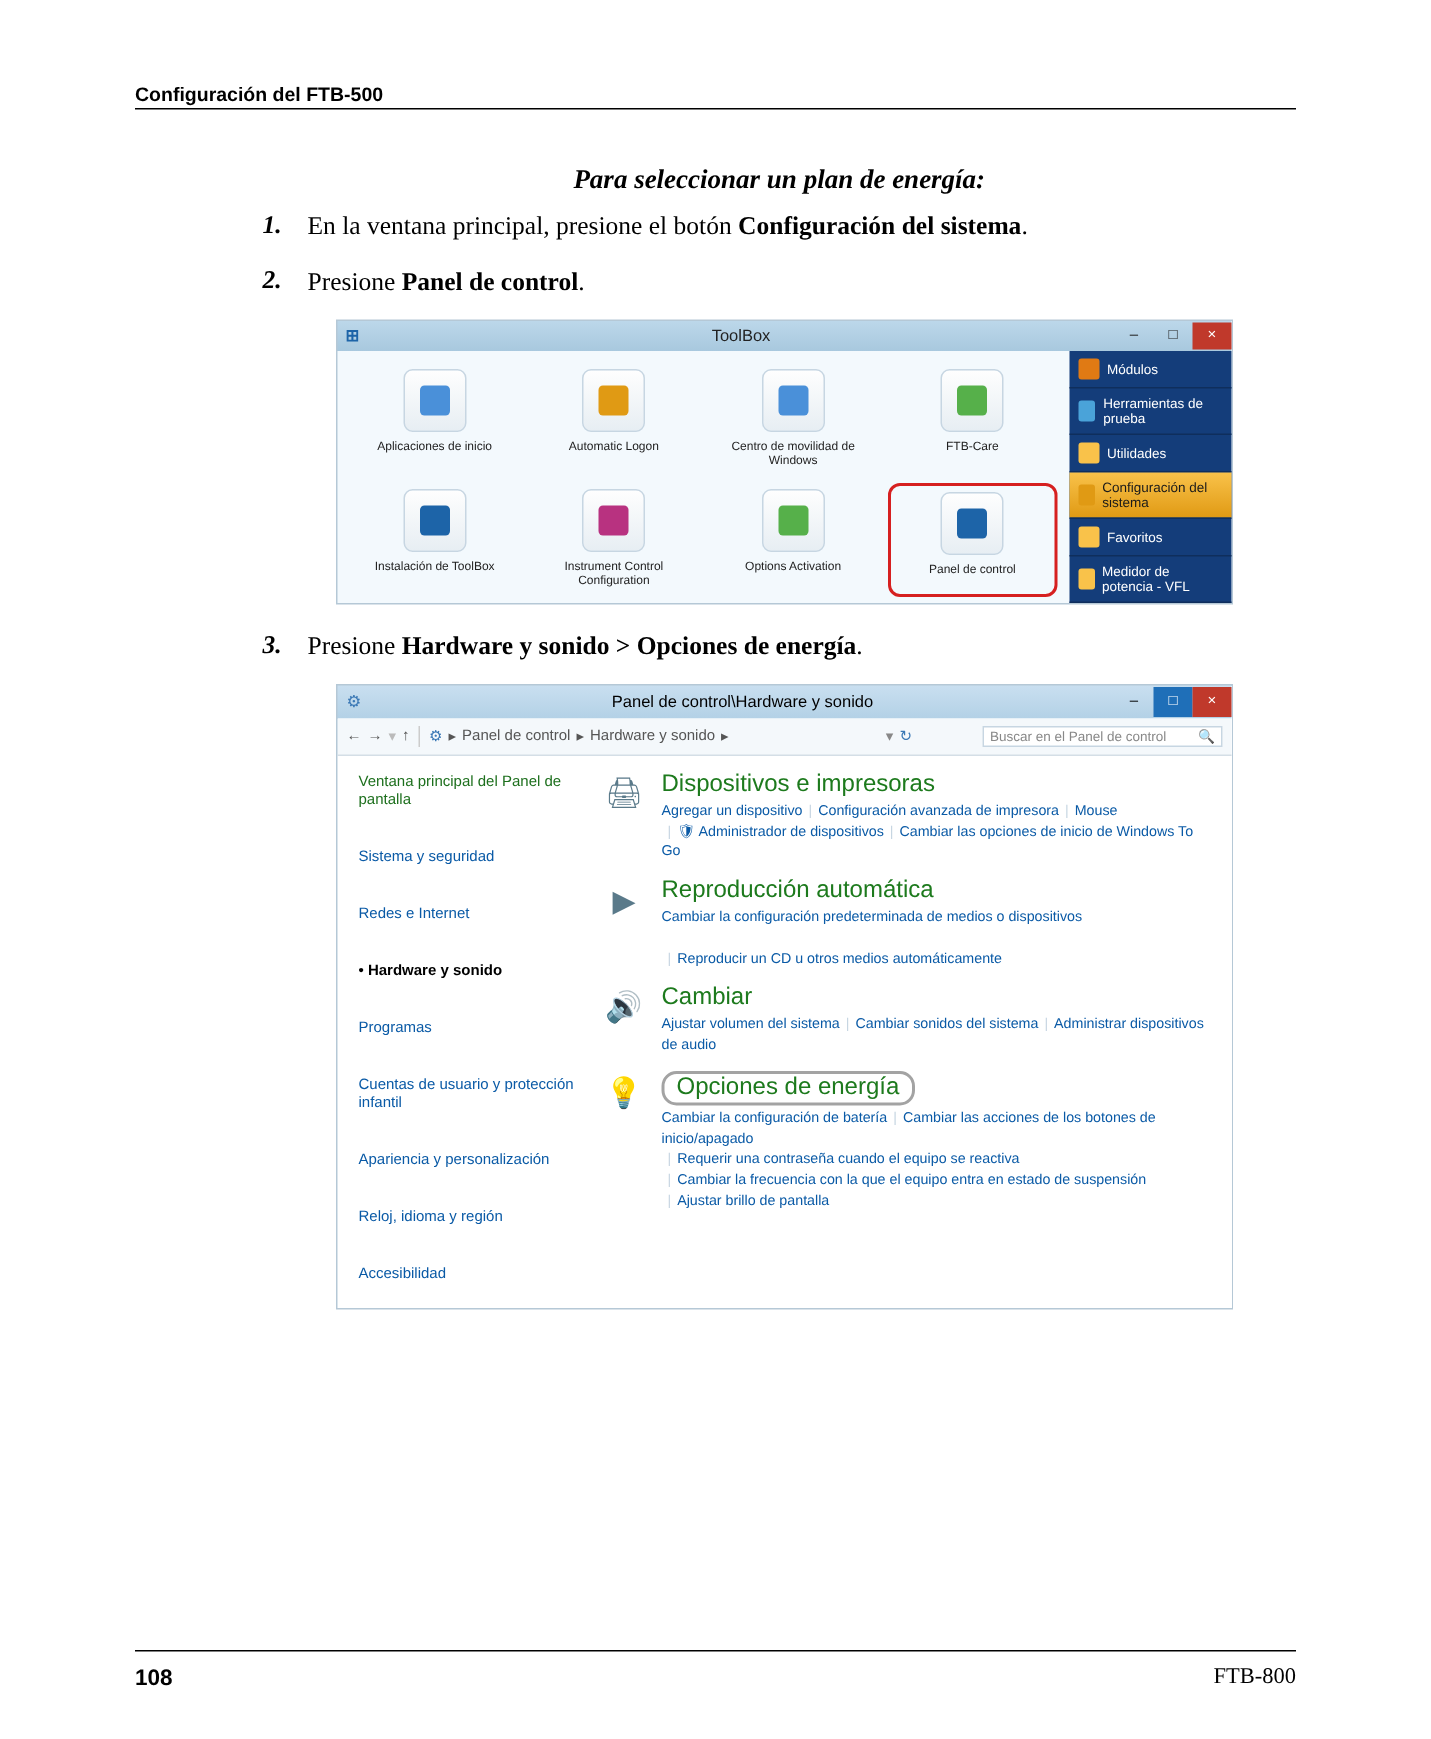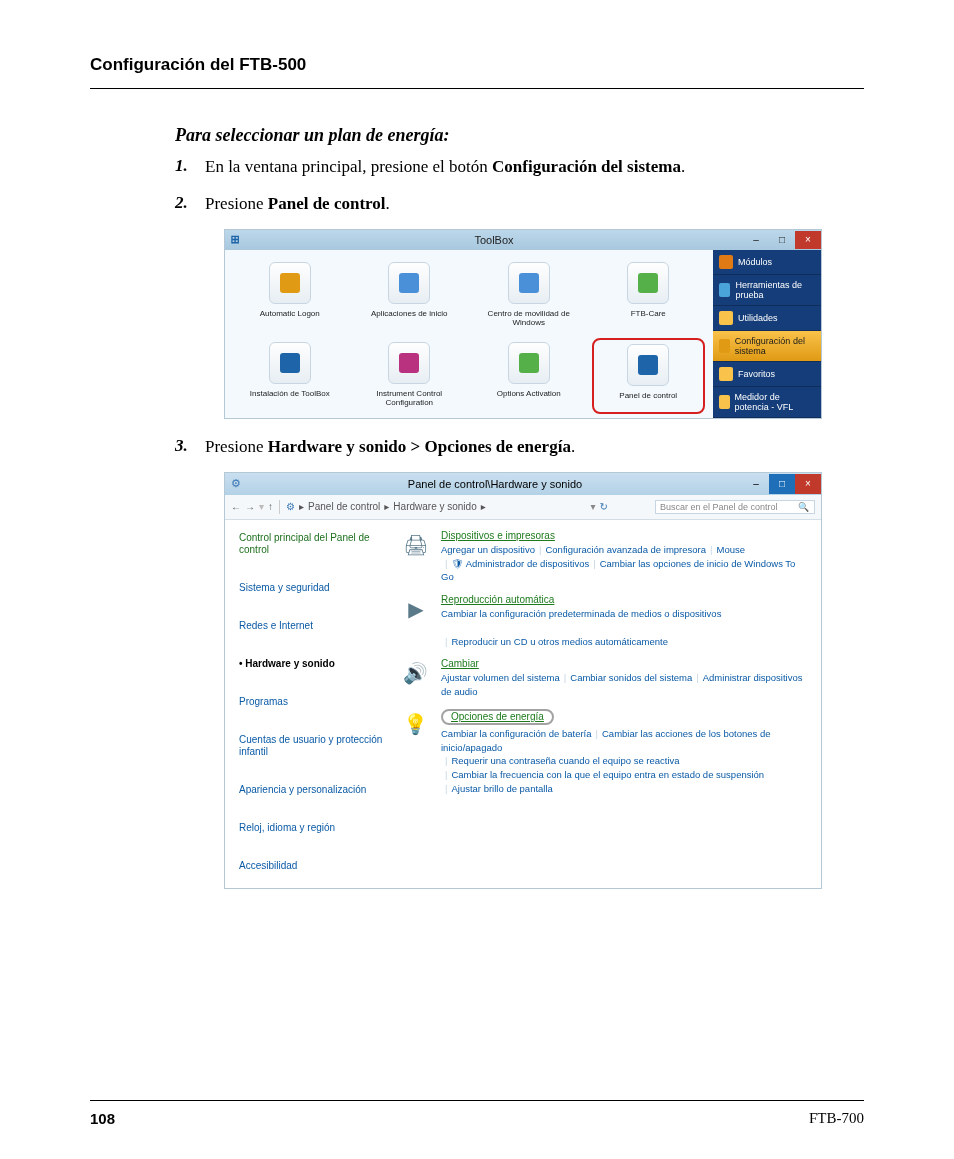--- a/index.html
+++ b/index.html
@@ -12,39 +12,40 @@
   }
   .page {
     padding: 55px 90px 40px 90px;
     box-sizing: border-box;
     min-height: 1159px;
     position: relative;
   }
   .hdr-title {
     font-family: Arial, Helvetica, sans-serif;
     font-weight: bold;
-    font-size: 17px;
-    margin-bottom: 13px;
+    font-size: 13px;
+    margin-bottom: 2px;
   }
   .hdr-sub {
     font-style: italic;
     font-size: 16px;
     margin-bottom: 6px;
   }
   .hdr-rule {
     border: none;
     border-top: 1px solid #000;
     margin: 0 0 36px 0;
   }
   .section-head {
     font-weight: bold;
     font-style: italic;
     font-size: 18px;
     margin-bottom: 10px;
     margin-left: 85px;
+    text-align: center;
   }
   .step {
     display: flex;
     font-size: 17px;
     margin-bottom: 14px;
     margin-left: 85px;
   }
   .step-num {
     font-weight: bold;
     font-style: italic;
@@ -156,21 +157,21 @@
     flex:1; padding: 10px 12px 16px 4px;
   }
   .cp-cat {
     display:flex; gap:10px; margin-bottom:10px;
   }
   .cp-cat-icon {
     width:30px; height:30px; flex:none;
     display:flex; align-items:center; justify-content:center;
   }
   .cp-cat-body { flex:1;}
-  .cp-cat-title { color:#1d7a1d; font-size:10px; margin-bottom:2px;text-decoration:underline;}
+  .cp-cat-title { color:#1d7a1d; font-size:16px; margin-bottom:2px;}
   .cp-cat-title.highlight {
     display:inline-block;
     border:2px solid #a3a3a3; border-radius:10px;
     padding: 0 8px 1px 8px;
   }
   .cp-links { font-size:9.5px; color:#0a5aa6; line-height:1.45;}
   .cp-links .sep { color:#c7d6e2; margin:0 4px;}
 
   .footer-rule {
     border:none; border-top:1px solid #000;
@@ -214,29 +215,29 @@
       <div class="t-btns">
         <div class="t-btn">–</div>
         <div class="t-btn">□</div>
         <div class="t-btn t-close">×</div>
       </div>
     </div>
     <div class="tb-body">
       <div class="tb-grid" id="tb-grid">
           <div class="tb-cell">
             <div class="tb-icon">
+              <div class="tb-glyph" style="background:#4a90d9"></div>
+            </div>
+            <div class="tb-label">Aplicaciones de inicio</div>
+          </div>
+          <div class="tb-cell">
+            <div class="tb-icon">
               <div class="tb-glyph" style="background:#e09a14"></div>
             </div>
             <div class="tb-label">Automatic Logon</div>
-          </div>
-          <div class="tb-cell">
-            <div class="tb-icon">
-              <div class="tb-glyph" style="background:#4a90d9"></div>
-            </div>
-            <div class="tb-label">Aplicaciones de inicio</div>
           </div>
           <div class="tb-cell">
             <div class="tb-icon">
               <div class="tb-glyph" style="background:#4a90d9"></div>
             </div>
             <div class="tb-label">Centro de movilidad de Windows</div>
           </div>
           <div class="tb-cell">
             <div class="tb-icon">
               <div class="tb-glyph" style="background:#56b04a"></div>
@@ -329,21 +330,21 @@
       <span class="spacer"></span>
       <span style="color:#888">▾</span>
       <span style="color:#3a78b5">↻</span>
       <div class="cp-search">
         <span>Buscar en el Panel de control</span>
         <span>🔍</span>
       </div>
     </div>
     <div class="cp-body">
       <div class="cp-side">
-        <div class="cp-side-head">Control principal del Panel de control</div>
+        <div class="cp-side-head">Ventana principal del Panel de pantalla</div>
         <div id="cp-side-links">
             <div class="cp-side-link">Sistema y seguridad</div>
             <div class="cp-side-link">Redes e Internet</div>
             <div class="cp-side-link active">Hardware y sonido</div>
             <div class="cp-side-link">Programas</div>
             <div class="cp-side-link">Cuentas de usuario y protección infantil</div>
             <div class="cp-side-link">Apariencia y personalización</div>
             <div class="cp-side-link">Reloj, idioma y región</div>
             <div class="cp-side-link">Accesibilidad</div>
           </div>
@@ -374,15 +375,15 @@
             <div class="cp-cat-icon" style="font-size:20px;color:#5a7a8a;">💡</div>
             <div class="cp-cat-body"><div class="cp-cat-title highlight">Opciones de energía</div><div class="cp-links"><span>Cambiar la configuración de batería</span><span class="sep">|</span><span>Cambiar las acciones de los botones de inicio/apagado</span><br><span class="sep">|</span><span>Requerir una contraseña cuando el equipo se reactiva</span><br><span class="sep">|</span><span>Cambiar la frecuencia con la que el equipo entra en estado de suspensión</span><br><span class="sep">|</span><span>Ajustar brillo de pantalla</span></div></div>
           </div>
         </div>
     </div>
   </div>
 
   <hr class="footer-rule">
   <div class="footer">
     <span class="pg">108</span>
-    <span>FTB-700</span>
+    <span>FTB-800</span>
   </div>
 </div>
 
 </body></html>

